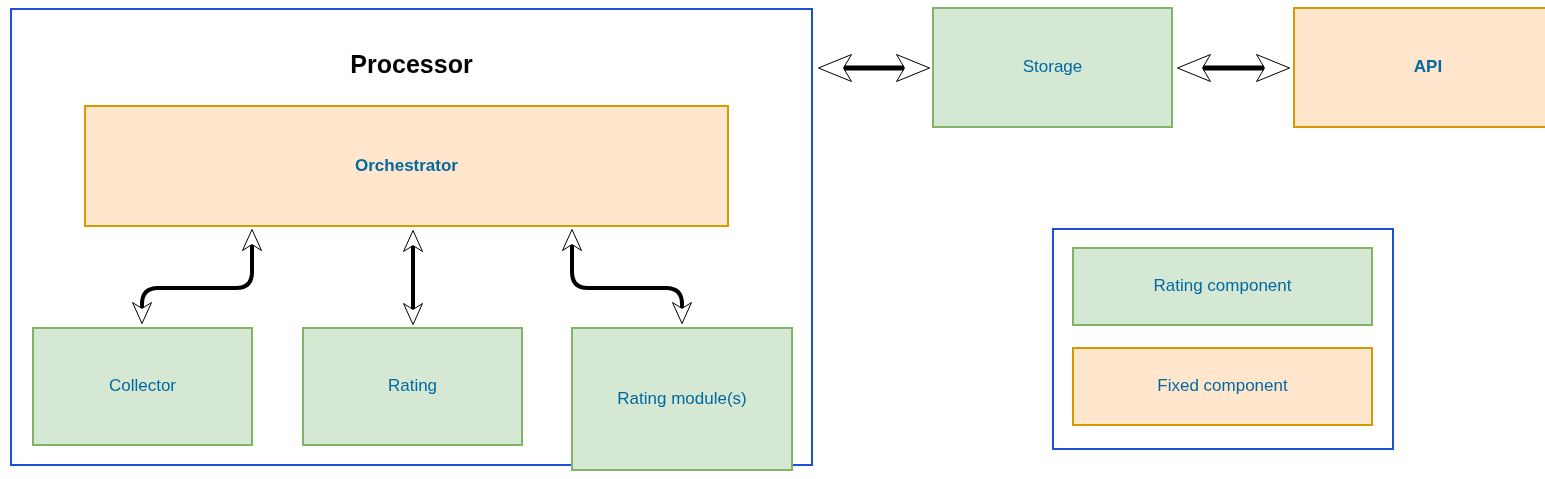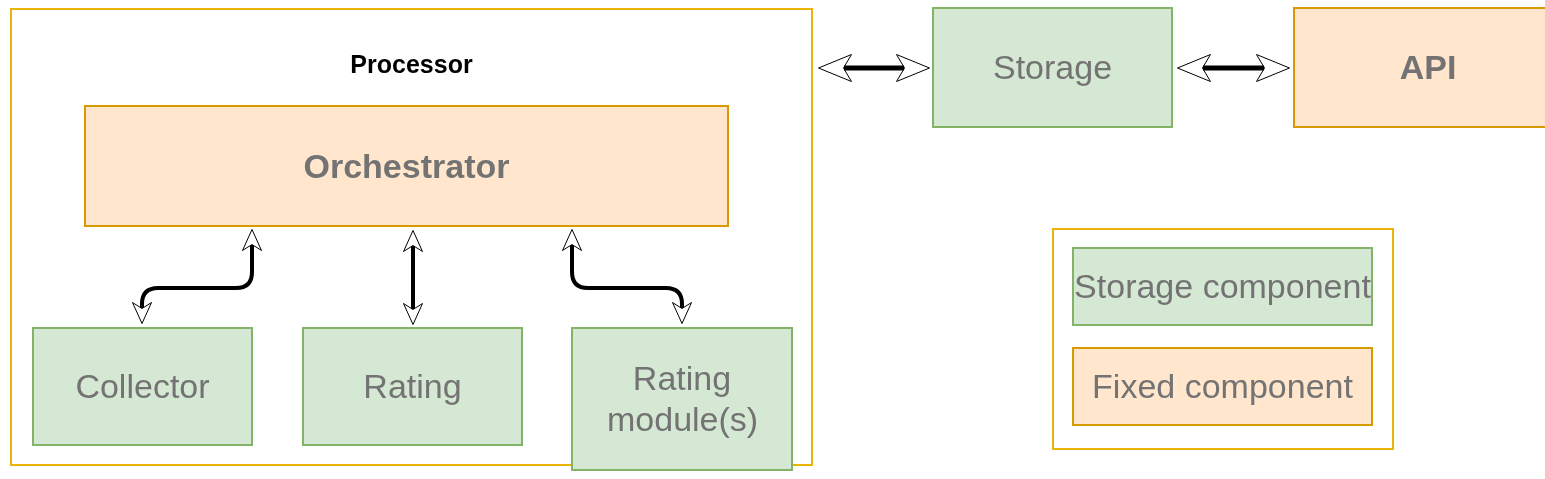--- a/index.html
+++ b/index.html
@@ -15,37 +15,37 @@
     background: #ffffff;
     overflow: hidden;
   }
   .node {
     position: absolute;
     box-sizing: border-box;
     display: flex;
     align-items: center;
     justify-content: center;
     text-align: center;
-    font-size: 34px;
-    color: #737373;
+    font-size: 17px;
+    color: #0369a1;
     line-height: 1.2;
   }
   .green-node {
     background: var(--green-fill, #d5e8d4);
     border: 2px solid var(--green-stroke, #82b366);
   }
   .orange-node {
     background: var(--orange-fill, #ffe6cc);
     border: 2px solid var(--orange-stroke, #d79b00);
   }
   .container-box {
     position: absolute;
     box-sizing: border-box;
     background: #ffffff;
-    border: 2px solid #eab308;
+    border: 2px solid #1d4ed8;
   }
 
   
   .processor-box   { left: 10px;  top: 8px;   width: 803px; height: 458px; }
   .processor-title { position: absolute; left: 0; top: 40px; width: 100%;
                      text-align: center; font-size: 25px; font-weight: bold; }
   .orchestrator    { left: 72px;  top: 95px;  width: 645px; height: 122px; font-weight: bold; }
   .collector       { left: 20px;  top: 317px; width: 221px; height: 119px; }
   .fetcher         { left: 290px; top: 317px; width: 221px; height: 119px; }
   .rating          { left: 559px; top: 317px; width: 222px; height: 144px; }
@@ -101,21 +101,21 @@
   <div class="node green-node storage">
     <span>Storage</span>
   </div>
 
   <div class="node orange-node api">
     <span>API</span>
   </div>
 
   <div class="container-box legend-box">
     <div class="node green-node legend-modular">
-      <span>Storage component</span>
+      <span>Rating component</span>
     </div>
     <div class="node orange-node legend-fixed">
       <span>Fixed component</span>
     </div>
   </div>
 
   <svg class="arrows" viewBox="0 0 1545 479" xmlns="http://www.w3.org/2000/svg">
     <defs>
       <marker id="ah-s" viewBox="0 0 22 20" markerWidth="22" markerHeight="20" refX="6" refY="10" orient="auto-start-reverse" markerUnits="userSpaceOnUse">
         <path d="M0.5,0.5 L21.5,10 L0.5,19.5 L6.5,10 Z" fill="#000000" stroke="none"></path>

